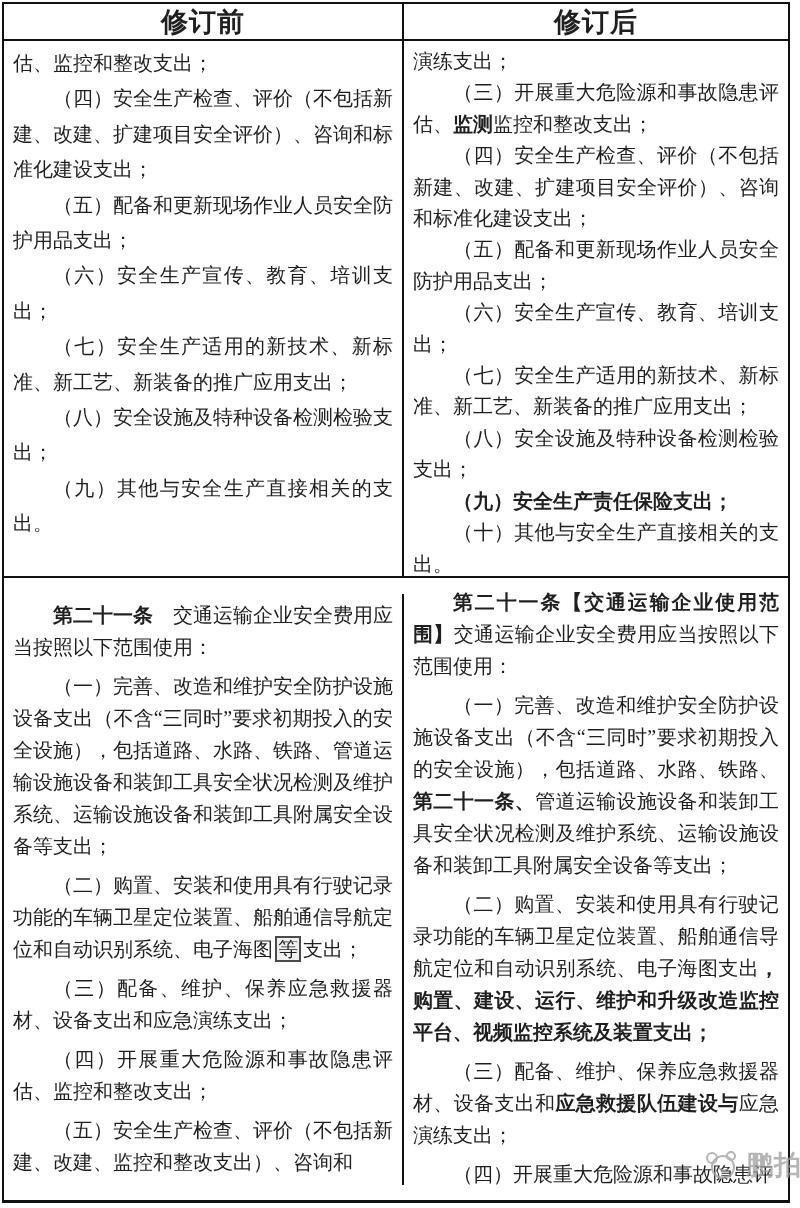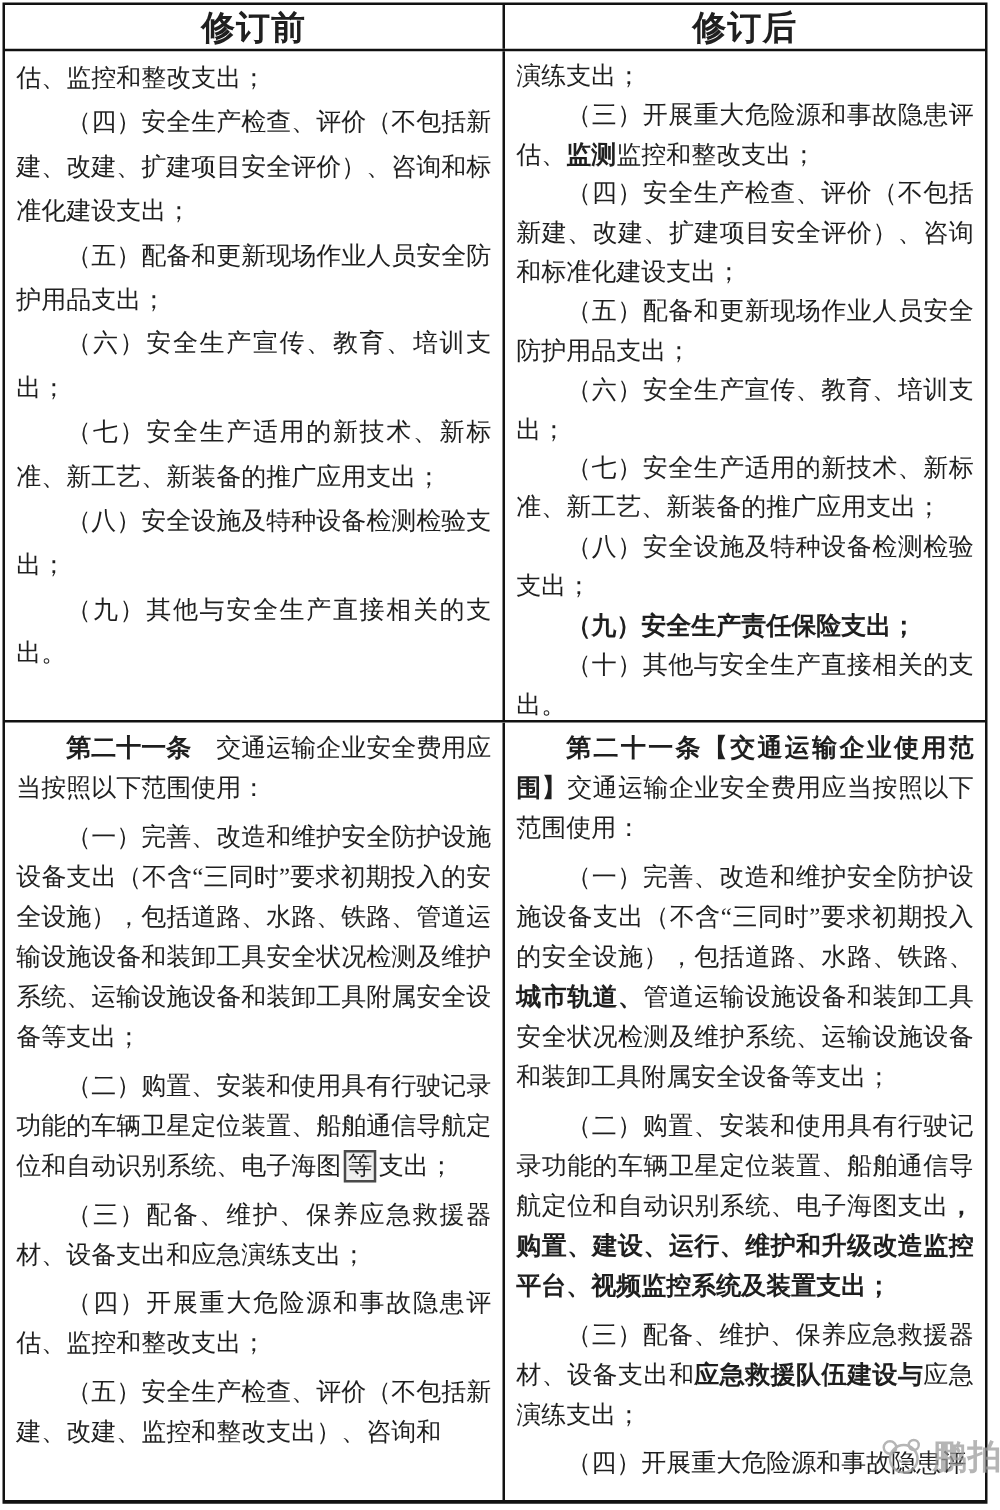--- a/index.html
+++ b/index.html
@@ -10,21 +10,21 @@
   }
   .cmp-table{
     position:absolute;left:2px;top:2px;width:788px;height:1201px;
     box-sizing:border-box;
     border:2px solid #111;border-bottom:3px solid #111;
     display:flex;flex-direction:column;overflow:hidden;background:#fff;
   }
   .t-row{display:flex;flex-direction:row;box-sizing:border-box;}
   .t-row.header{height:37px;border-bottom:2px solid #111;flex:none;}
   .t-row.r1{height:537px;border-bottom:2px solid #111;flex:none;}
-  .t-row.r2{flex:1;overflow:hidden;}
+  .t-row.r2{flex:1;overflow:hidden;align-items:center;}
   .t-cell{box-sizing:border-box;overflow:hidden;}
   .t-cell.left{width:400px;border-right:2px solid #111;flex:none;}
   .t-cell.right{flex:1;}
   .head-cell{
     display:flex;align-items:center;justify-content:center;
     font-size:27px;font-weight:700;letter-spacing:1px;
   }
   .body-cell{padding:5px 9px 0 9px;font-size:20px;text-align:justify;}
   .body-cell p{margin:0;}
   .r1 .left.body-cell p{line-height:35.4px;}
@@ -82,21 +82,21 @@
     <div class="t-cell left body-cell">
         <p class="para indent"><span class="seg bold">第二十一条</span><span class="seg">　交通运输企业安全费用应当按照以下范围使用：</span></p>
         <p class="para indent"><span class="seg">（一）完善、改造和维护安全防护设施设备支出（不含“三同时”要求初期投入的安全设施），包括道路、水路、铁路、管道运输设施设备和装卸工具安全状况检测及维护系统、运输设施设备和装卸工具附属安全设备等支出；</span></p>
         <p class="para indent"><span class="seg">（二）购置、安装和使用具有行驶记录功能的车辆卫星定位装置、船舶通信导航定位和自动识别系统、电子海图</span><span class="seg boxed">等</span><span class="seg">支出；</span></p>
         <p class="para indent"><span class="seg">（三）配备、维护、保养应急救援器材、设备支出和应急演练支出；</span></p>
         <p class="para indent"><span class="seg">（四）开展重大危险源和事故隐患评估、监控和整改支出；</span></p>
         <p class="para indent"><span class="seg">（五）安全生产检查、评价（不包括新建、改建、监控和整改支出）、咨询和</span></p>
       </div>
     <div class="t-cell right body-cell">
         <p class="para indent"><span class="seg bold">第二十一条【交通运输企业使用范围】</span><span class="seg">交通运输企业安全费用应当按照以下范围使用：</span></p>
-        <p class="para indent"><span class="seg">（一）完善、改造和维护安全防护设施设备支出（不含“三同时”要求初期投入的安全设施），包括道路、水路、铁路、</span><span class="seg bold">城市轨道、</span><span class="seg">管道运输设施设备和装卸工具安全状况检测及维护系统、运输设施设备和装卸工具附属安全设备等支出；</span></p>
+        <p class="para indent"><span class="seg">（一）完善、改造和维护安全防护设施设备支出（不含“三同时”要求初期投入的安全设施），包括道路、水路、铁路、</span><span class="seg bold">第二十一条、</span><span class="seg">管道运输设施设备和装卸工具安全状况检测及维护系统、运输设施设备和装卸工具附属安全设备等支出；</span></p>
         <p class="para indent"><span class="seg">（二）购置、安装和使用具有行驶记录功能的车辆卫星定位装置、船舶通信导航定位和自动识别系统、电子海图支出</span><span class="seg bold">，购置、建设、运行、维护和升级改造监控平台、视频监控系统及装置支出；</span></p>
         <p class="para indent"><span class="seg">（三）配备、维护、保养应急救援器材、设备支出和</span><span class="seg bold">应急救援队伍建设与</span><span class="seg">应急演练支出；</span></p>
         <p class="para indent"><span class="seg">（四）开展重大危险源和事故隐患评</span></p>
       </div>
   </div>
 </div>
 
 <div class="watermark">
   <span class="wm-icon">
     <svg width="40" height="34" viewBox="0 0 40 34" fill="none" stroke="#9d9d9d" stroke-width="2">

